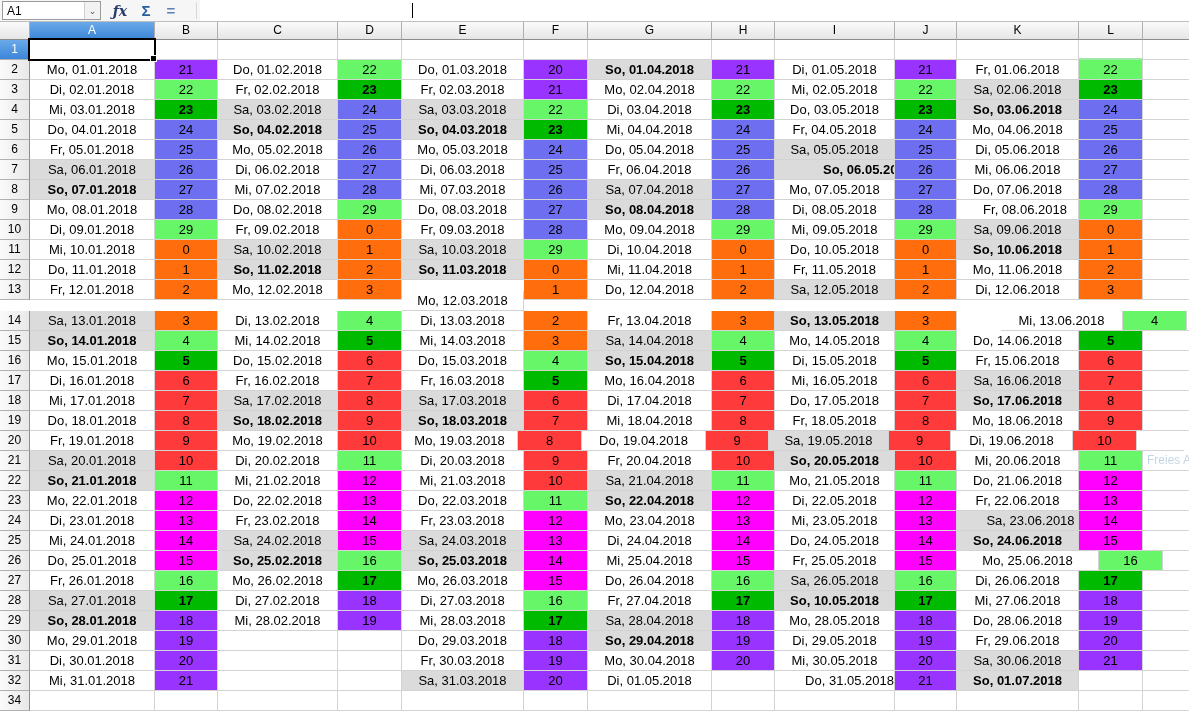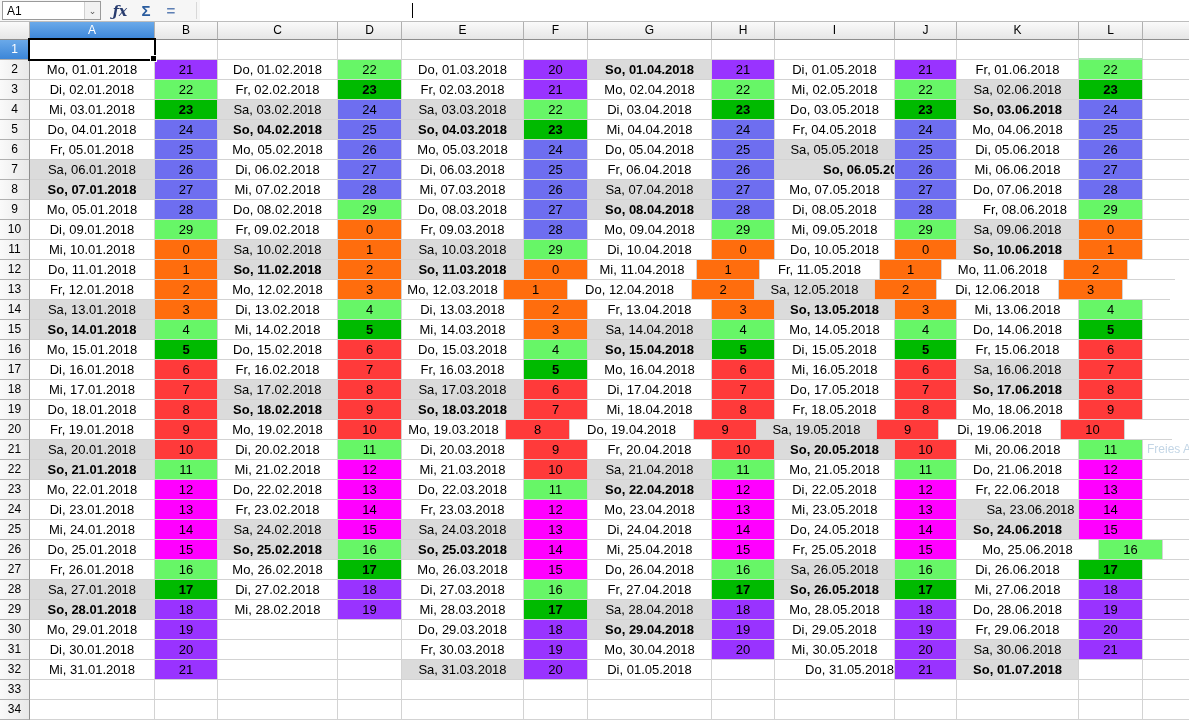--- a/index.html
+++ b/index.html
@@ -226,21 +226,21 @@
       <div class="cell weekend" style="width: 124px;">Sa, 07.04.2018</div>
       <div class="cell" style="width: 63px; background: rgb(110, 110, 240);">27</div>
       <div class="cell" style="width: 120px;">Mo, 07.05.2018</div>
       <div class="cell" style="width: 62px; background: rgb(110, 110, 240);">27</div>
       <div class="cell" style="width: 122px;">Do, 07.06.2018</div>
       <div class="cell" style="width: 64px; background: rgb(110, 110, 240);">28</div>
       <div class="cell" style="width: 47px; border-right: none;"></div>
     </div>
     <div class="grow">
       <div class="rhdr">9</div>
-      <div class="cell" style="width: 125px;">Mo, 05.01.2018</div>
+      <div class="cell" style="width: 125px;">Mo, 08.01.2018</div>
       <div class="cell" style="width: 63px; background: rgb(110, 110, 240);">28</div>
       <div class="cell" style="width: 120px;">Do, 08.02.2018</div>
       <div class="cell" style="width: 64px; background: rgb(103, 246, 103);">29</div>
       <div class="cell" style="width: 122px;">Do, 08.03.2018</div>
       <div class="cell" style="width: 64px; background: rgb(110, 110, 240);">27</div>
       <div class="cell weekend bold" style="width: 124px;">So, 08.04.2018</div>
       <div class="cell" style="width: 63px; background: rgb(110, 110, 240);">28</div>
       <div class="cell" style="width: 120px;">Di, 08.05.2018</div>
       <div class="cell" style="width: 62px; background: rgb(110, 110, 240);">28</div>
       <div class="cell" style="width: 122px; padding-left: 15px;">Fr, 08.06.2018</div>
@@ -280,35 +280,35 @@
       <div class="cell" style="width: 47px; border-right: none;"></div>
     </div>
     <div class="grow">
       <div class="rhdr">12</div>
       <div class="cell" style="width: 125px;">Do, 11.01.2018</div>
       <div class="cell" style="width: 63px; background: rgb(255, 109, 13);">1</div>
       <div class="cell weekend bold" style="width: 120px;">So, 11.02.2018</div>
       <div class="cell" style="width: 64px; background: rgb(255, 109, 13);">2</div>
       <div class="cell weekend bold" style="width: 122px;">So, 11.03.2018</div>
       <div class="cell" style="width: 64px; background: rgb(255, 109, 13);">0</div>
-      <div class="cell" style="width: 109px;">Mi, 11.04.2018</div>
+      <div class="cell" style="width: 124px;">Mi, 11.04.2018</div>
       <div class="cell" style="width: 63px; background: rgb(255, 109, 13);">1</div>
       <div class="cell" style="width: 120px;">Fr, 11.05.2018</div>
       <div class="cell" style="width: 62px; background: rgb(255, 109, 13);">1</div>
       <div class="cell" style="width: 122px;">Mo, 11.06.2018</div>
       <div class="cell" style="width: 64px; background: rgb(255, 109, 13);">2</div>
       <div class="cell" style="width: 47px; border-right: none;"></div>
     </div>
     <div class="grow">
       <div class="rhdr">13</div>
       <div class="cell" style="width: 125px;">Fr, 12.01.2018</div>
       <div class="cell" style="width: 63px; background: rgb(255, 109, 13);">2</div>
       <div class="cell" style="width: 120px;">Mo, 12.02.2018</div>
       <div class="cell" style="width: 64px; background: rgb(255, 109, 13);">3</div>
-      <div class="cell" style="width: 102px;">Mo, 12.03.2018</div>
+      <div class="cell" style="width: 122px; margin-top: 11px;">Mo, 12.03.2018</div>
       <div class="cell" style="width: 64px; background: rgb(255, 109, 13);">1</div>
       <div class="cell" style="width: 124px;">Do, 12.04.2018</div>
       <div class="cell" style="width: 63px; background: rgb(255, 109, 13);">2</div>
       <div class="cell weekend" style="width: 120px;">Sa, 12.05.2018</div>
       <div class="cell" style="width: 62px; background: rgb(255, 109, 13);">2</div>
       <div class="cell" style="width: 122px;">Di, 12.06.2018</div>
       <div class="cell" style="width: 64px; background: rgb(255, 109, 13);">3</div>
       <div class="cell" style="width: 47px; border-right: none;"></div>
     </div>
     <div class="grow">
@@ -316,21 +316,21 @@
       <div class="cell weekend" style="width: 125px;">Sa, 13.01.2018</div>
       <div class="cell" style="width: 63px; background: rgb(255, 109, 13);">3</div>
       <div class="cell" style="width: 120px;">Di, 13.02.2018</div>
       <div class="cell" style="width: 64px; background: rgb(103, 246, 103);">4</div>
       <div class="cell" style="width: 122px;">Di, 13.03.2018</div>
       <div class="cell" style="width: 64px; background: rgb(255, 109, 13);">2</div>
       <div class="cell" style="width: 124px;">Fr, 13.04.2018</div>
       <div class="cell" style="width: 63px; background: rgb(255, 109, 13);">3</div>
       <div class="cell weekend bold" style="width: 120px;">So, 13.05.2018</div>
       <div class="cell" style="width: 62px; background: rgb(255, 109, 13);">3</div>
-      <div class="cell" style="width: 122px;">Mi, 13.06.2018</div>
+      <div class="cell" style="width: 122px; margin-left: 44px;">Mi, 13.06.2018</div>
       <div class="cell" style="width: 64px; background: rgb(103, 246, 103);">4</div>
       <div class="cell" style="width: 47px; border-right: none;"></div>
     </div>
     <div class="grow">
       <div class="rhdr">15</div>
       <div class="cell weekend bold" style="width: 125px;">So, 14.01.2018</div>
       <div class="cell" style="width: 63px; background: rgb(103, 246, 103);">4</div>
       <div class="cell" style="width: 120px;">Mi, 14.02.2018</div>
       <div class="cell bold" style="width: 64px; background: rgb(0, 186, 0);">5</div>
       <div class="cell" style="width: 122px;">Mi, 14.03.2018</div>
@@ -406,21 +406,21 @@
       <div class="cell" style="width: 122px;">Mo, 18.06.2018</div>
       <div class="cell" style="width: 64px; background: rgb(255, 58, 58);">9</div>
       <div class="cell" style="width: 47px; border-right: none;"></div>
     </div>
     <div class="grow">
       <div class="rhdr">20</div>
       <div class="cell" style="width: 125px;">Fr, 19.01.2018</div>
       <div class="cell" style="width: 63px; background: rgb(255, 58, 58);">9</div>
       <div class="cell" style="width: 120px;">Mo, 19.02.2018</div>
       <div class="cell" style="width: 64px; background: rgb(255, 58, 58);">10</div>
-      <div class="cell" style="width: 104px;">Mo, 19.03.2018</div>
+      <div class="cell" style="width: 116px;">Mo, 19.03.2018</div>
       <div class="cell" style="width: 64px; background: rgb(255, 58, 58);">8</div>
       <div class="cell" style="width: 124px;">Do, 19.04.2018</div>
       <div class="cell" style="width: 63px; background: rgb(255, 58, 58);">9</div>
       <div class="cell weekend" style="width: 120px;">Sa, 19.05.2018</div>
       <div class="cell" style="width: 62px; background: rgb(255, 58, 58);">9</div>
       <div class="cell" style="width: 122px;">Di, 19.06.2018</div>
       <div class="cell" style="width: 64px; background: rgb(255, 58, 58);">10</div>
       <div class="cell" style="width: 47px; border-right: none;"></div>
     </div>
     <div class="grow">
@@ -538,21 +538,21 @@
     <div class="grow">
       <div class="rhdr">28</div>
       <div class="cell weekend" style="width: 125px;">Sa, 27.01.2018</div>
       <div class="cell bold" style="width: 63px; background: rgb(0, 186, 0);">17</div>
       <div class="cell" style="width: 120px;">Di, 27.02.2018</div>
       <div class="cell" style="width: 64px; background: rgb(153, 51, 255);">18</div>
       <div class="cell" style="width: 122px;">Di, 27.03.2018</div>
       <div class="cell" style="width: 64px; background: rgb(103, 246, 103);">16</div>
       <div class="cell" style="width: 124px;">Fr, 27.04.2018</div>
       <div class="cell bold" style="width: 63px; background: rgb(0, 186, 0);">17</div>
-      <div class="cell weekend bold" style="width: 120px;">So, 26.05.2018</div>
+      <div class="cell weekend bold" style="width: 120px;">So, 10.05.2018</div>
       <div class="cell bold" style="width: 62px; background: rgb(0, 186, 0);">17</div>
       <div class="cell" style="width: 122px;">Mi, 27.06.2018</div>
       <div class="cell" style="width: 64px; background: rgb(153, 51, 255);">18</div>
       <div class="cell" style="width: 47px; border-right: none;"></div>
     </div>
     <div class="grow">
       <div class="rhdr">29</div>
       <div class="cell weekend bold" style="width: 125px;">So, 28.01.2018</div>
       <div class="cell" style="width: 63px; background: rgb(153, 51, 255);">18</div>
       <div class="cell" style="width: 120px;">Mi, 28.02.2018</div>
@@ -609,44 +609,28 @@
       <div class="cell" style="width: 64px; background: rgb(153, 51, 255);">20</div>
       <div class="cell" style="width: 124px;">Di, 01.05.2018</div>
       <div class="cell" style="width: 63px;"></div>
       <div class="cell" style="width: 120px; text-align: right;">Do, 31.05.2018</div>
       <div class="cell" style="width: 62px; background: rgb(153, 51, 255);">21</div>
       <div class="cell weekend bold" style="width: 122px;">So, 01.07.2018</div>
       <div class="cell" style="width: 64px;"></div>
       <div class="cell" style="width: 47px; border-right: none;"></div>
     </div>
     <div class="grow">
-      <div class="rhdr">33</div>
+      <div class="rhdr">34</div>
       <div class="cell" style="width: 125px;"></div>
       <div class="cell" style="width: 63px;"></div>
       <div class="cell" style="width: 120px;"></div>
       <div class="cell" style="width: 64px;"></div>
       <div class="cell" style="width: 122px;"></div>
       <div class="cell" style="width: 64px;"></div>
       <div class="cell" style="width: 124px;"></div>
       <div class="cell" style="width: 63px;"></div>
       <div class="cell" style="width: 120px;"></div>
       <div class="cell" style="width: 62px;"></div>
       <div class="cell" style="width: 122px;"></div>
       <div class="cell" style="width: 64px;"></div>
       <div class="cell" style="width: 47px; border-right: none;"></div>
     </div>
-    <div class="grow">
-      <div class="rhdr">34</div>
-      <div class="cell" style="width: 125px;"></div>
-      <div class="cell" style="width: 63px;"></div>
-      <div class="cell" style="width: 120px;"></div>
-      <div class="cell" style="width: 64px;"></div>
-      <div class="cell" style="width: 122px;"></div>
-      <div class="cell" style="width: 64px;"></div>
-      <div class="cell" style="width: 124px;"></div>
-      <div class="cell" style="width: 63px;"></div>
-      <div class="cell" style="width: 120px;"></div>
-      <div class="cell" style="width: 62px;"></div>
-      <div class="cell" style="width: 122px;"></div>
-      <div class="cell" style="width: 64px;"></div>
-      <div class="cell" style="width: 47px; border-right: none;"></div>
-    </div>
   </div>
 
 </body></html>

